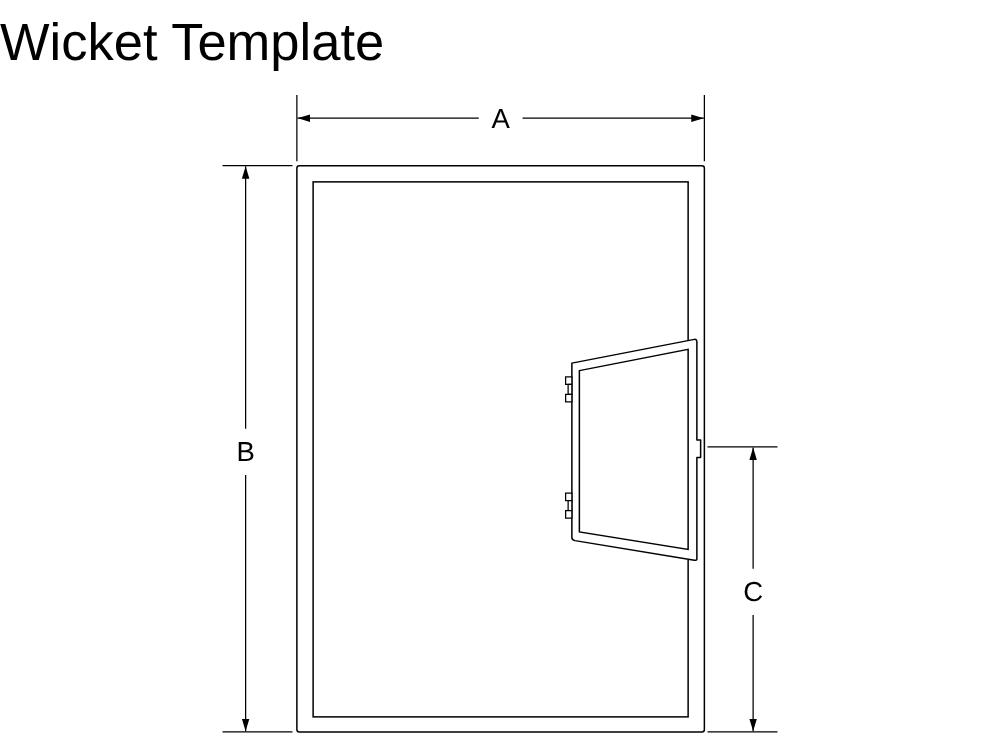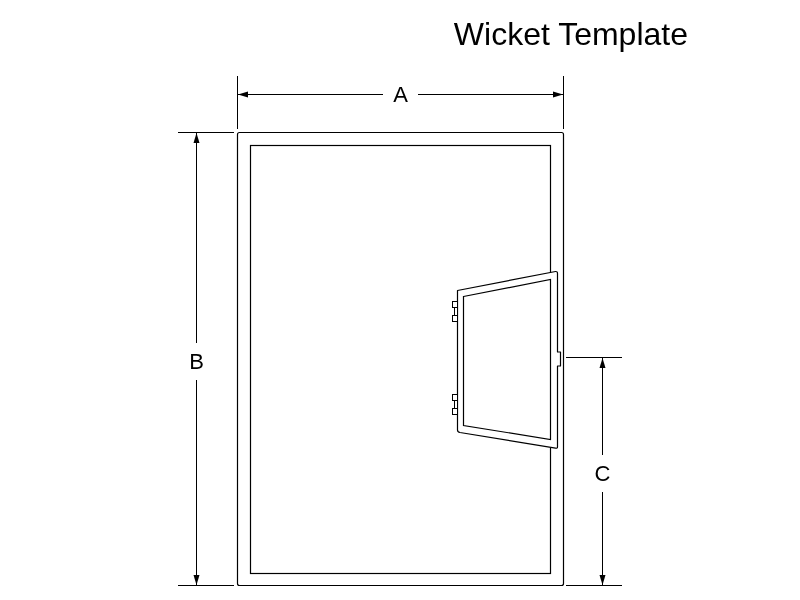--- a/index.html
+++ b/index.html
@@ -12,22 +12,22 @@
       height: 600px;
       position: relative;
       overflow: hidden;
       font-family: "Liberation Sans", sans-serif;
     }
     .title {
       position: absolute;
       left: 0;
       top: 4px;
       width: 688px;
-      text-align: right;
-      font-size: 32px;
+      text-align: left;
+      font-size: 42px;
       color: #000000;
       line-height: 60px;
       letter-spacing: 0px;
     }
     svg.drawing {
       position: absolute;
       left: 0;
       top: 0;
     }
     .dim-label {

